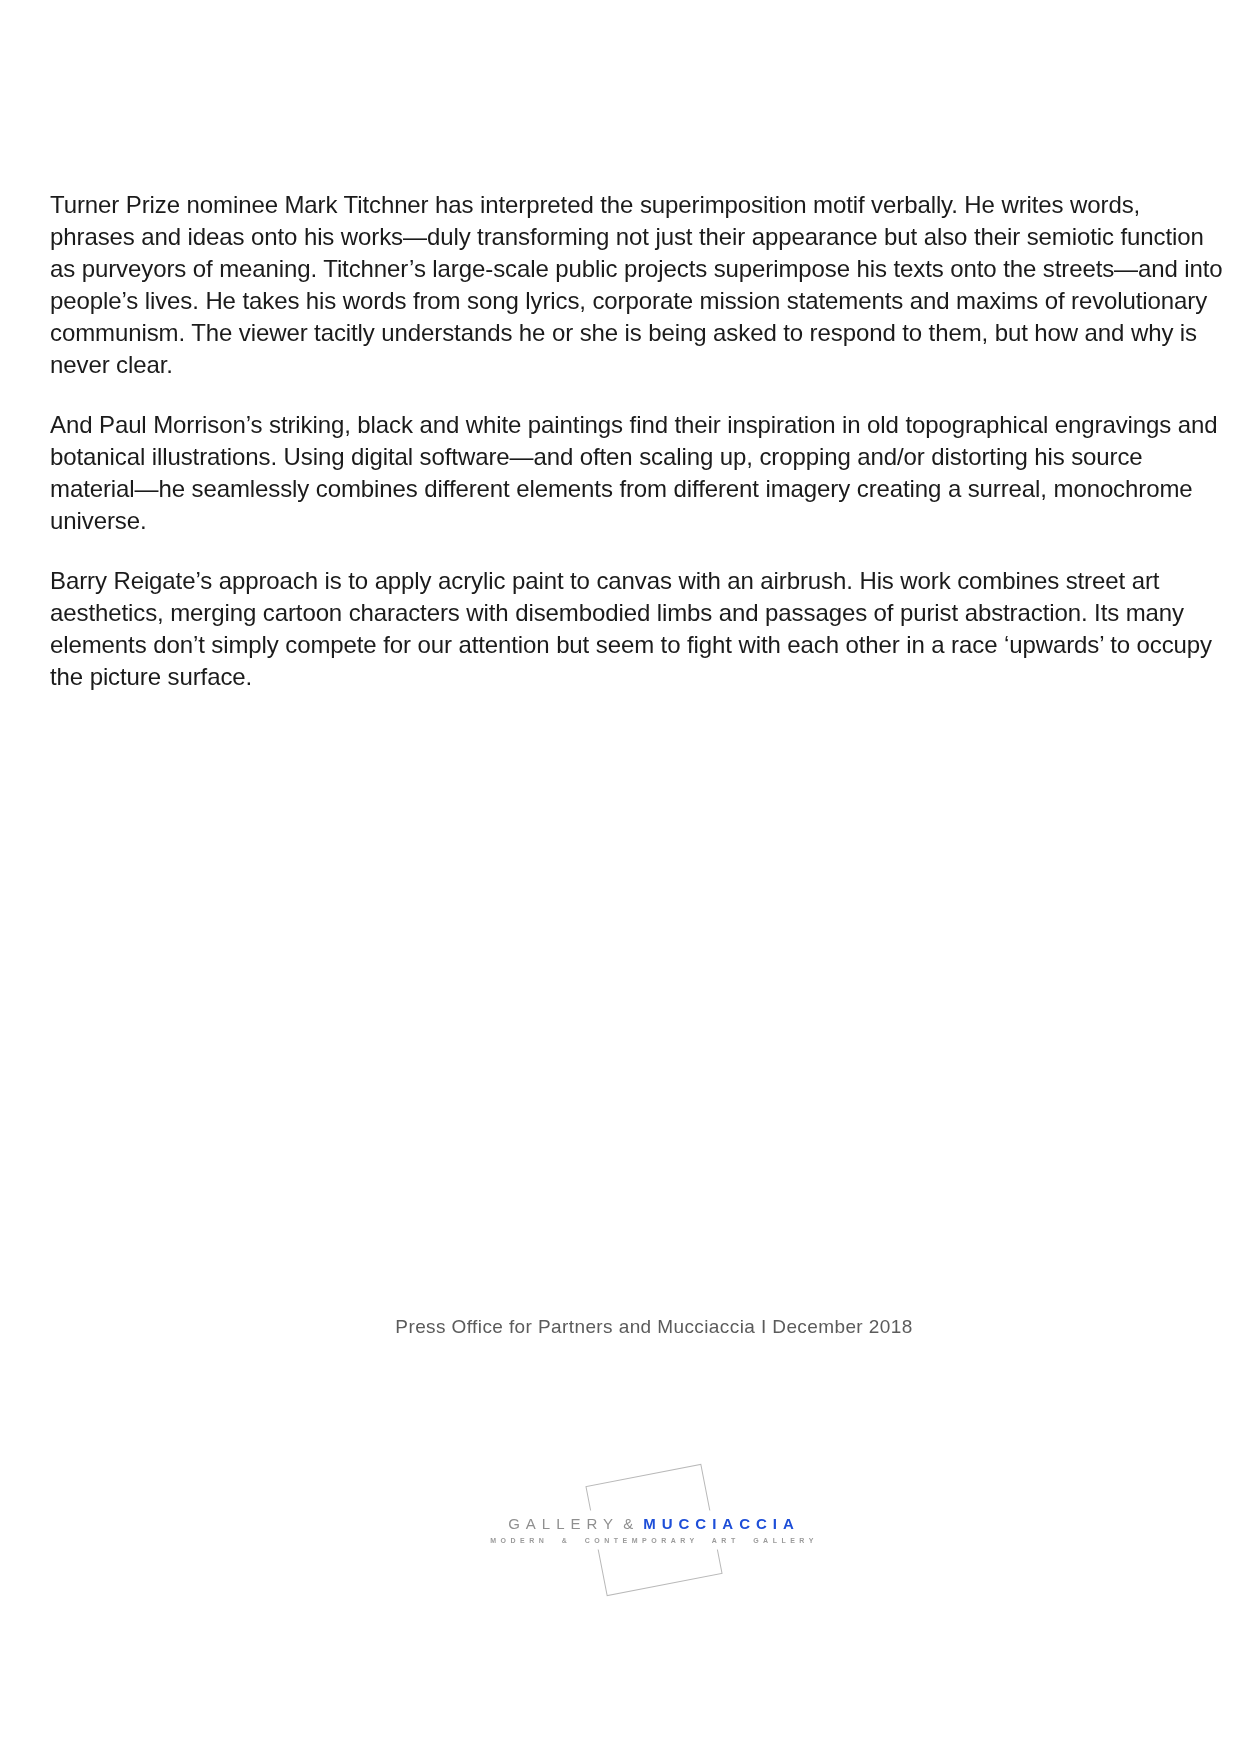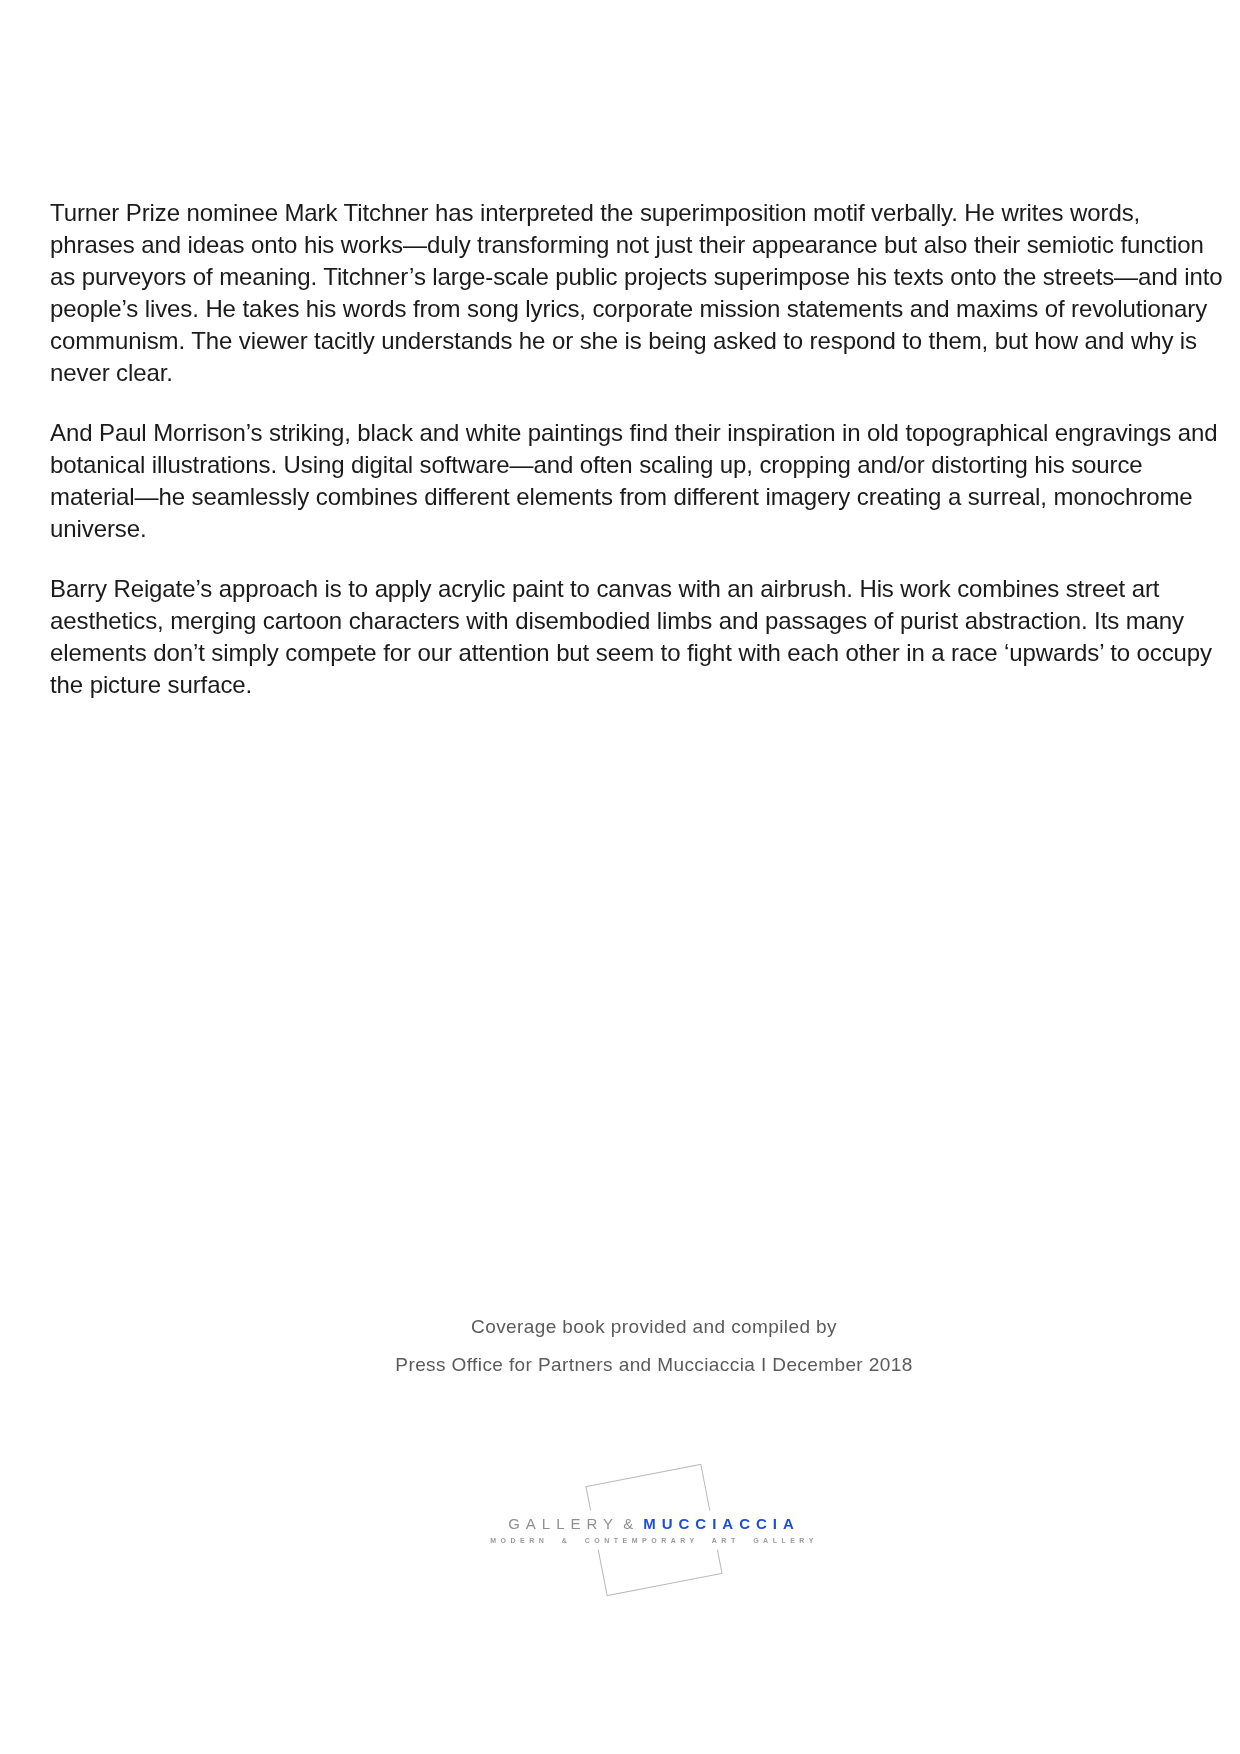--- a/index.html
+++ b/index.html
@@ -21,21 +21,21 @@
     position: absolute;
     top: 181px;
     left: 50px;
     width: 1178px;
     color: #1b1b1b;
     font-size: 24px;
     line-height: 32px;
     letter-spacing: -0.1px;
   }
   .article p {
-    margin: 16px 0 28px 0;
+    margin: 8px 0 28px 0;
   }
 
   
   .credits {
     position: absolute;
     top: 1308px;
     left: 68px;
     width: 1172px;
     text-align: center;
     color: #5b5b5b;
@@ -103,21 +103,20 @@
 
 <div class="page">
 
   <div class="article">
     <p>Turner Prize nominee Mark Titchner has interpreted the superimposition motif verbally. He writes words, phrases and ideas onto his works—duly transforming not just their appearance but also their semiotic function as purveyors of meaning. Titchner’s large-scale public projects superimpose his texts onto the streets—and into people’s lives. He takes his words from song lyrics, corporate mission statements and maxims of revolutionary communism. The viewer tacitly understands he or she is being asked to respond to them, but how and why is never clear.</p>
     <p>And Paul Morrison’s striking, black and white paintings find their inspiration in old topographical engravings and botanical illustrations. Using digital software—and often scaling up, cropping and/or distorting his source material—he seamlessly combines different elements from different imagery creating a surreal, monochrome universe.</p>
     <p>Barry Reigate’s approach is to apply acrylic paint to canvas with an airbrush. His work combines street art aesthetics, merging cartoon characters with disembodied limbs and passages of purist abstraction. Its many elements don’t simply compete for our attention but seem to fight with each other in a race ‘upwards’ to occupy the picture surface.</p>
   </div>
 
   <div class="credits">
-    <div>Coverage book provided and compiled by</div>
     <div>Press Office for Partners and Mucciaccia I December 2018</div>
   </div>
 
   <div class="logo">
     <div class="logo-square"></div>
     <div class="logo-textband">
       <div class="logo-brand">
         <span class="brand-left">GALLERY</span><span class="brand-amp">&amp;</span><span class="brand-right">MUCCIACCIA</span>
       </div>
       <div class="logo-subtitle">MODERN &amp; CONTEMPORARY ART GALLERY</div>

